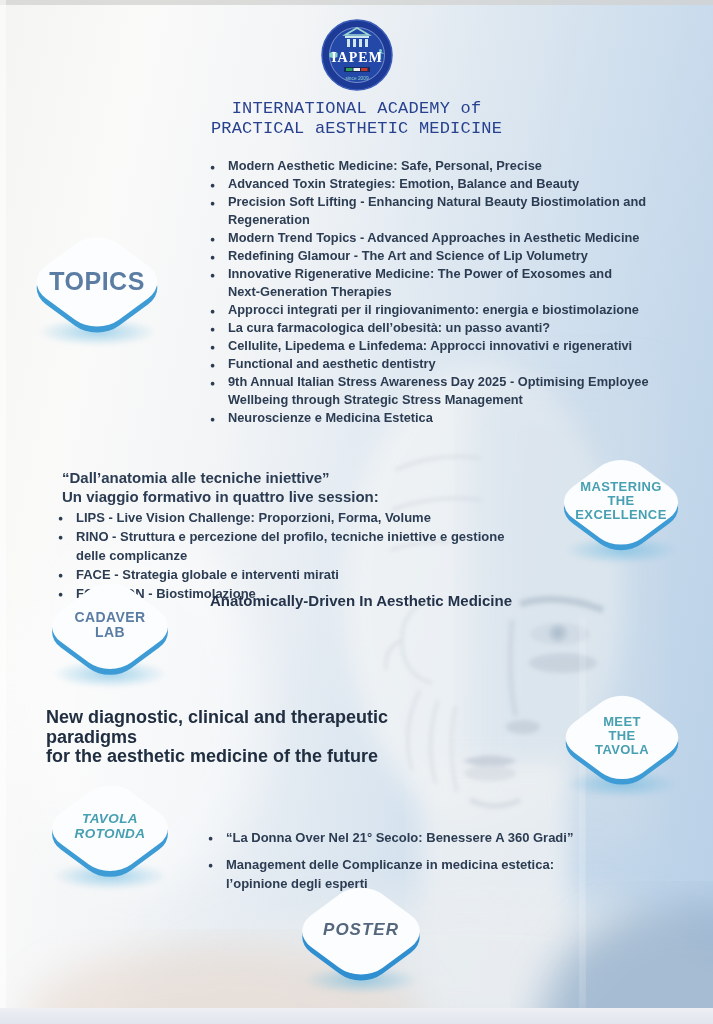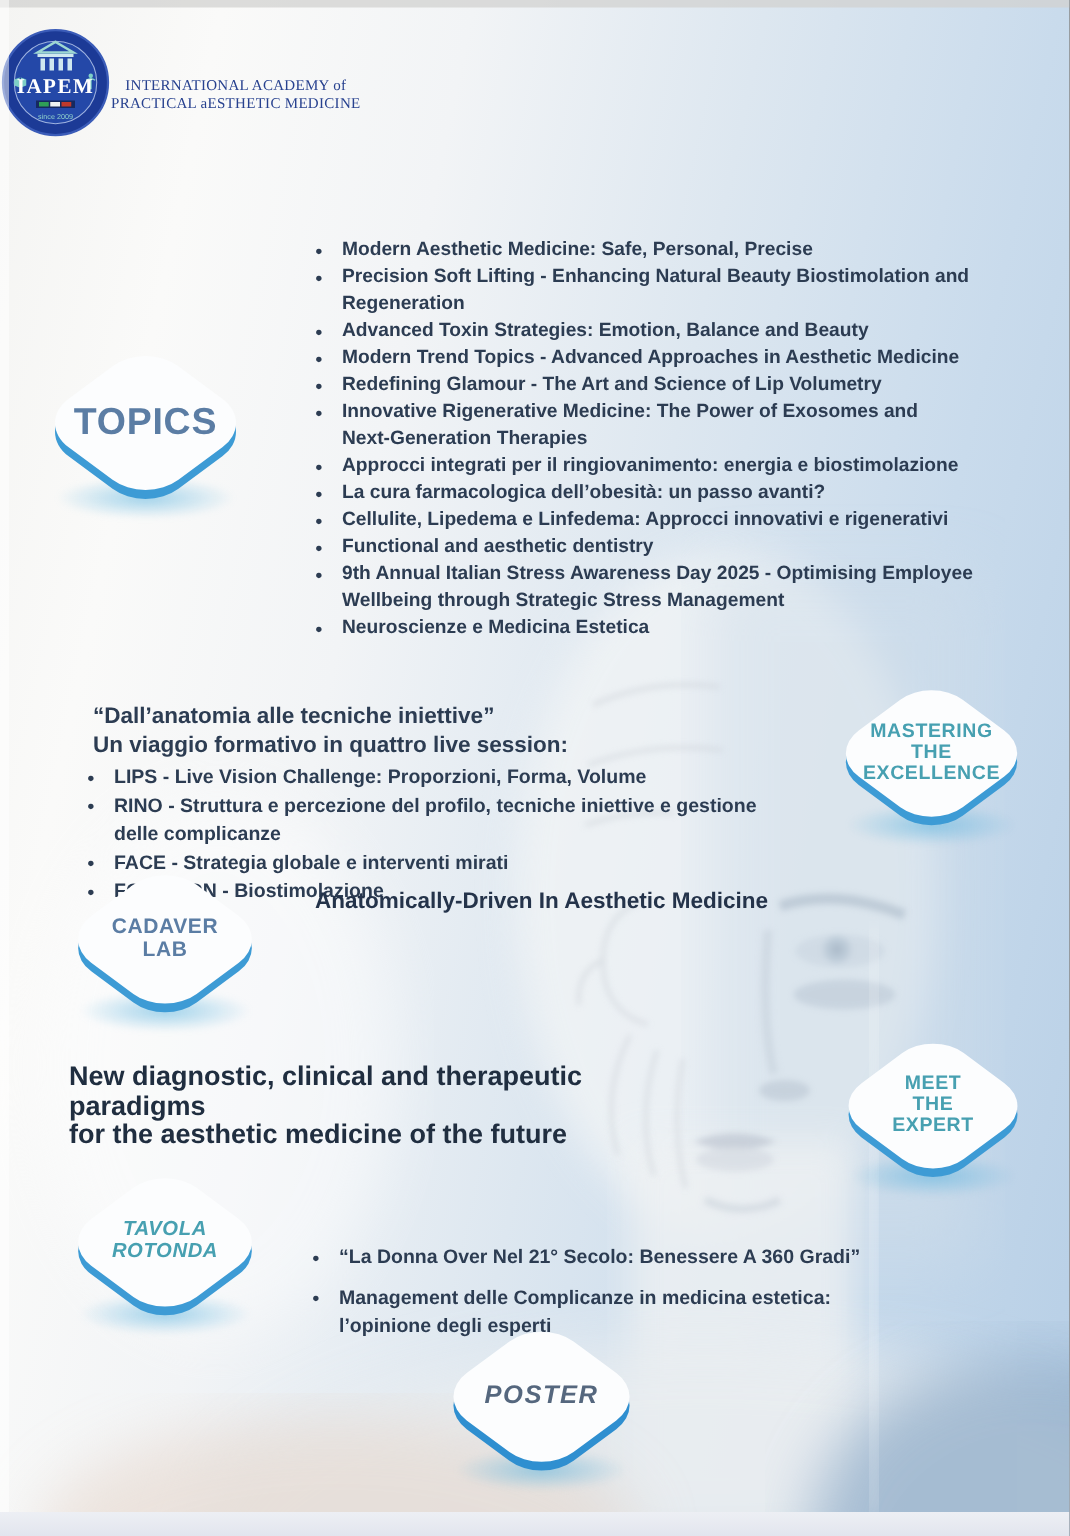--- a/index.html
+++ b/index.html
@@ -8,22 +8,22 @@
     font-family:"Liberation Sans",sans-serif;
     background:linear-gradient(102deg,#f4f4f2 0%,#fafaf9 16%,#f2f4f6 34%,#dde7f0 55%,#c9dbec 76%,#b7cfe6 100%);
   }
   .bg-art{position:absolute;inset:0;z-index:0;pointer-events:none;}
   .edge-top{position:absolute;top:0;left:0;right:0;height:5px;background:#d2d2d0;opacity:.75;z-index:6;}
   .edge-bottom{position:absolute;bottom:0;left:0;right:0;height:16px;background:linear-gradient(#edeff4,#e2e5ee);z-index:6;}
   .edge-left{position:absolute;top:0;left:0;bottom:0;width:6px;background:rgba(255,255,255,.5);z-index:6;}
   .content{position:absolute;inset:0;z-index:5;}
 
   
-  .logo-block{position:absolute;top:18px;left:0;width:100%;display:flex;flex-direction:row;align-items:center;}
-  .logo-name{margin-top:18px;text-align:center;font-family:Liberation Serif, serif;font-size:10px;line-height:1.18;color:#27418f;letter-spacing:.2px;white-space:pre-line;}
+  .logo-block{position:absolute;top:18px;left:0;width:100%;display:flex;flex-direction:column;align-items:center;}
+  .logo-name{margin-top:7px;text-align:center;font-family:Liberation Mono, monospace;font-size:17px;line-height:1.18;color:#27418f;letter-spacing:.2px;white-space:pre-line;}
 
   
   ul.dots{list-style:none;margin:16px;padding:0;position:absolute;}
   ul.dots li{position:relative;padding-left:18px;font-weight:bold;color:#2c3c52;white-space:pre-line;}
   ul.dots li::before{content:"●";position:absolute;left:0;top:1px;font-size:8.5px;color:#2c3c52;}
 
   .topics-list{left:194px;top:141px;width:482px;font-size:12.8px;}
   .topics-list li{line-height:18px;}
   .topics-list li::before{top:3px;}
 
@@ -149,23 +149,23 @@
         </g>
         <text x="37" y="61.5" text-anchor="middle" font-size="4.8" fill="#8fd0ca">since 2009</text>
       </svg>
       <div class="logo-name">INTERNATIONAL ACADEMY of
 PRACTICAL aESTHETIC MEDICINE</div>
     </div>
 
     <ul class="dots topics-list">
 
     <li>Modern Aesthetic Medicine: Safe, Personal, Precise</li>
+        <li>Advanced Toxin Strategies: Emotion, Balance and Beauty</li>
         <li>Precision Soft Lifting - Enhancing Natural Beauty Biostimolation and
 Regeneration</li>
-        <li>Advanced Toxin Strategies: Emotion, Balance and Beauty</li>
         <li>Modern Trend Topics - Advanced Approaches in Aesthetic Medicine</li>
         <li>Redefining Glamour - The Art and Science of Lip Volumetry</li>
         <li>Innovative Rigenerative Medicine: The Power of Exosomes and
 Next-Generation Therapies</li>
         <li>Approcci integrati per il ringiovanimento: energia e biostimolazione</li>
         <li>La cura farmacologica dell’obesità: un passo avanti?</li>
         <li>Cellulite, Lipedema e Linfedema: Approcci innovativi e rigenerativi</li>
         <li>Functional and aesthetic dentistry</li>
         <li>9th Annual Italian Stress Awareness Day 2025 -  Optimising Employee
 Wellbeing through Strategic Stress Management</li>
@@ -239,21 +239,21 @@
             <g transform="translate(75 52) scale(1.15 .85) rotate(45) translate(-75 -52)">
               <rect x="30" y="7" width="90" height="90" rx="27" fill="#3d9bd5"></rect>
             </g>
           </g>
         <g transform="translate(75 52) scale(1.15 .85) rotate(45) translate(-75 -52)">
             <rect x="30" y="7" width="90" height="90" rx="27" fill="#fcfdfe"></rect>
           </g>
       </svg>
       <div class="badge-label">MEET
 THE
-EXPERT</div>
+TAVOLA</div>
     </div>
 
     <div class="badge teal tavola-badge">
       <svg viewBox="0 0 150 116">
         <g transform="translate(0 6)">
             <g transform="translate(75 52) scale(1.15 .85) rotate(45) translate(-75 -52)">
               <rect x="30" y="7" width="90" height="90" rx="27" fill="#3d9bd5"></rect>
             </g>
           </g>
         <g transform="translate(75 52) scale(1.15 .85) rotate(45) translate(-75 -52)">

